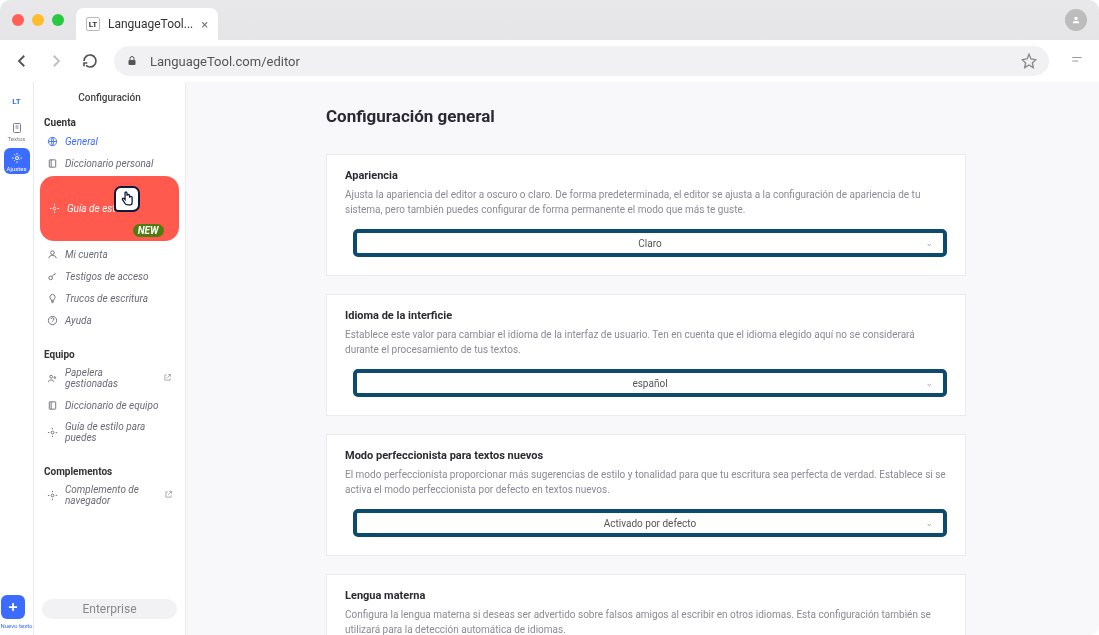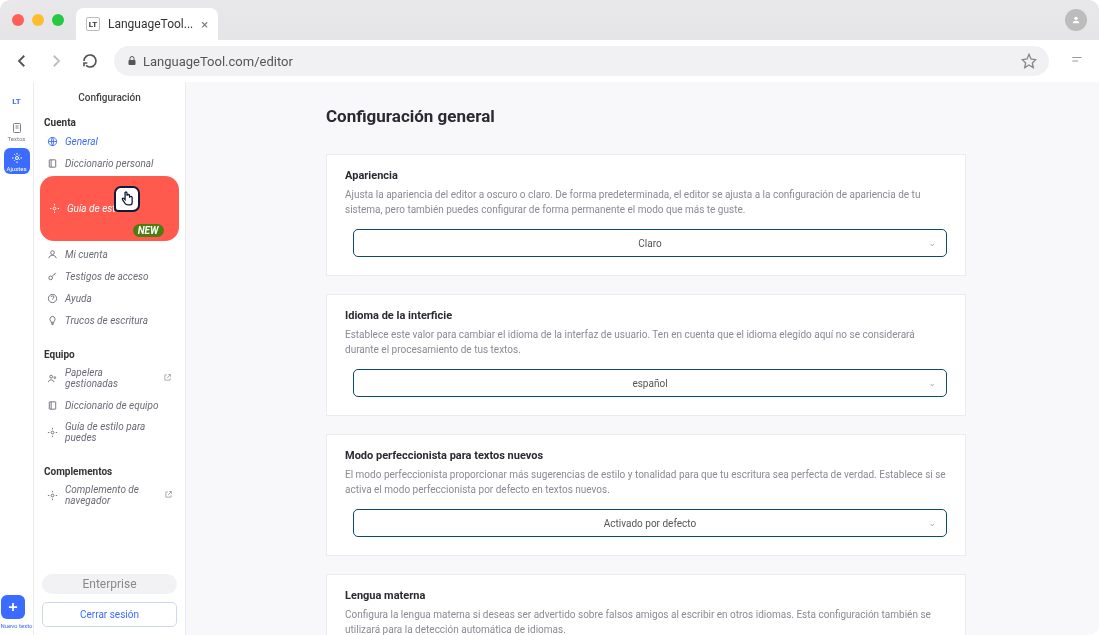--- a/index.html
+++ b/index.html
@@ -11,21 +11,21 @@
   .traffic { display: flex; gap: 8px; margin-right: 12px; }
   .tl { width: 12px; height: 12px; border-radius: 50%; }
   .tl.red { background: #ff5f57; } .tl.yellow { background: #ffbd2e; } .tl.green { background: #28c840; }
   .tab { display: flex; align-items: center; background: #fff; border-radius: 8px 8px 0 0; padding: 0 10px; height: 32px; margin-top: 8px; gap: 8px; font-size: 12px; color: #333; }
   .tab .favicon { width: 14px; height: 14px; background: #fff; border: 1px solid #bbb; border-radius: 2px; display: flex; align-items: center; justify-content: center; font-size: 8px; font-weight: 700; color: #333; }
   .tab .close { color: #777; font-size: 13px; cursor: pointer; }
   .chrome-right { margin-left: auto; width: 22px; height: 22px; border-radius: 50%; background: #bcbcbc; display: flex; align-items: center; justify-content: center; color: #fff; }
   .toolbar { display: flex; align-items: center; height: 42px; background: #fff; padding: 0 12px; gap: 14px; }
   .nav-icon { width: 20px; height: 20px; display: flex; align-items: center; justify-content: center; color: #555; cursor: pointer; }
   .nav-icon.disabled { color: #bfbfbf; cursor: default; }
-  .addressbar { flex: 1; display: flex; align-items: center; height: 30px; background: #f1f1f3; border-radius: 15px; padding: 0 12px; gap: 5px; font-size: 13px; color: #555; }
+  .addressbar { flex: 1; display: flex; align-items: center; height: 30px; background: #f1f1f3; border-radius: 15px; padding: 0 12px; gap: 12px; font-size: 13px; color: #555; }
   .addr-star { margin-left: auto; color: #888; cursor: pointer; }
   .omni-right { color: #999; }
 
   
   .app { position: absolute; top: 82px; left: 0; right: 0; bottom: 0; display: flex; background: #f8f8fa; }
 
   
   .rail { width: 34px; background: #fff; border-right: 1px solid #eceaf1; display: flex; flex-direction: column; align-items: center; padding: 6px 0; gap: 4px; }
   .rail-item { width: 26px; height: 26px; border-radius: 6px; display: flex; flex-direction: column; align-items: center; justify-content: center; font-size: 9px; color: #7b7b88; cursor: pointer; gap: 1px; }
   .rail-item.active { background: #3b6cff; color: #fff; }
@@ -50,21 +50,21 @@
   .enterprise-pill { text-align: center; font-size: 12px; color: #888; background: #f2f2f4; border-radius: 10px; padding: 3px 0; margin-bottom: 8px; }
   .signout-btn { width: 100%; text-align: center; font-size: 10px; color: #3b6cff; border: 1px solid #cfd6f3; background: #fff; border-radius: 5px; padding: 6px 0; cursor: pointer; }
 
   
   .main { flex: 1; overflow-y: auto; padding: 24px 0 0 0; }
   .main-inner { max-width: 640px; margin: 0 0 0 140px; }
   .page-title { font-size: 17px; font-weight: 700; color: #2a2a33; margin-bottom: 28px; }
   .card { background: #fff; border: 1px solid #eceaf1; border-radius: 0; padding: 14px 18px 18px; margin-bottom: 18px; }
   .card-title { font-size: 11px; font-weight: 700; color: #2a2a33; margin-bottom: 6px; }
   .card-desc { font-size: 10px; color: #8a8a95; line-height: 1.45; margin-bottom: 12px; }
-  .select { position: relative; border: 1px solid #0c4a6e; border-radius: 5px; height: 28px; display: flex; align-items: center; justify-content: center; font-size: 10px; color: #555; cursor: pointer; margin-left: 8px; }
+  .select { position: relative; border: 4px solid #0c4a6e; border-radius: 5px; height: 28px; display: flex; align-items: center; justify-content: center; font-size: 10px; color: #555; cursor: pointer; margin-left: 8px; }
   .select .chev { position: absolute; right: 10px; color: #aaa; font-size: 9px; }
 
   svg { display: block; }
 </style>
 </head>
 <body>
 
 <div class="browser-chrome">
   <div class="titlebar">
     <div class="traffic">
@@ -209,33 +209,33 @@
           <svg width="11" height="11" viewBox="0 0 24 24" fill="none" stroke="currentColor" stroke-width="2">
             <circle cx="8" cy="15" r="4"></circle>
             <path d="M11 12l8-8m-3 3l2 2"></path>
           </svg>
         </span>
       <span>Testigos de acceso</span>
     </div>
     <div class="sidebar-item">
       <span class="ic">
           <svg width="11" height="11" viewBox="0 0 24 24" fill="none" stroke="currentColor" stroke-width="2">
+            <path d="M9 18h6M10 21h4M12 3a6 6 0 0 0-4 10c1 1 1 2 1 3h6c0-1 0-2 1-3a6 6 0 0 0-4-10z"></path>
+          </svg>
+        </span>
+      <span>Trucos de escritura</span>
+    </div>
+    <div class="sidebar-item">
+      <span class="ic">
+          <svg width="11" height="11" viewBox="0 0 24 24" fill="none" stroke="currentColor" stroke-width="2">
             <circle cx="12" cy="12" r="9"></circle>
             <path d="M9 9a3 3 0 1 1 4 3c-1 .5-1 1-1 2m0 3h.01"></path>
           </svg>
         </span>
       <span>Ayuda</span>
-    </div>
-    <div class="sidebar-item">
-      <span class="ic">
-          <svg width="11" height="11" viewBox="0 0 24 24" fill="none" stroke="currentColor" stroke-width="2">
-            <path d="M9 18h6M10 21h4M12 3a6 6 0 0 0-4 10c1 1 1 2 1 3h6c0-1 0-2 1-3a6 6 0 0 0-4-10z"></path>
-          </svg>
-        </span>
-      <span>Trucos de escritura</span>
     </div>
 
     <div class="sidebar-section" style="margin-top:12px;">Equipo</div>
     <div class="sidebar-item">
       <span class="ic">
           <svg width="11" height="11" viewBox="0 0 24 24" fill="none" stroke="currentColor" stroke-width="2">
             <circle cx="9" cy="8" r="3"></circle>
             <circle cx="17" cy="10" r="2"></circle>
             <path d="M3 20c0-3 3-5 6-5s6 2 6 5"></path>
           </svg>
@@ -277,21 +277,20 @@
       <span>Complemento de navegador</span>
       <span class="ext">
           <svg width="9" height="9" viewBox="0 0 24 24" fill="none" stroke="currentColor" stroke-width="2.5">
             <path d="M14 4h6v6M20 4l-9 9M19 14v5H5V5h5"></path>
           </svg>
         </span>
     </div>
 
     <div class="sidebar-footer">
       <div class="enterprise-pill">Enterprise</div>
-      <button class="signout-btn">Cerrar sesión</button>
     </div>
   </div>
 
   <div class="main">
     <div class="main-inner">
       <h1 class="page-title">Configuración general</h1>
 
       <div class="card">
         <div class="card-title">Apariencia</div>
         <div class="card-desc">Ajusta la apariencia del editor a oscuro o claro. De forma predeterminada, el editor se ajusta a la configuración de apariencia de tu sistema, pero también puedes configurar de forma permanente el modo que más te guste.</div>

